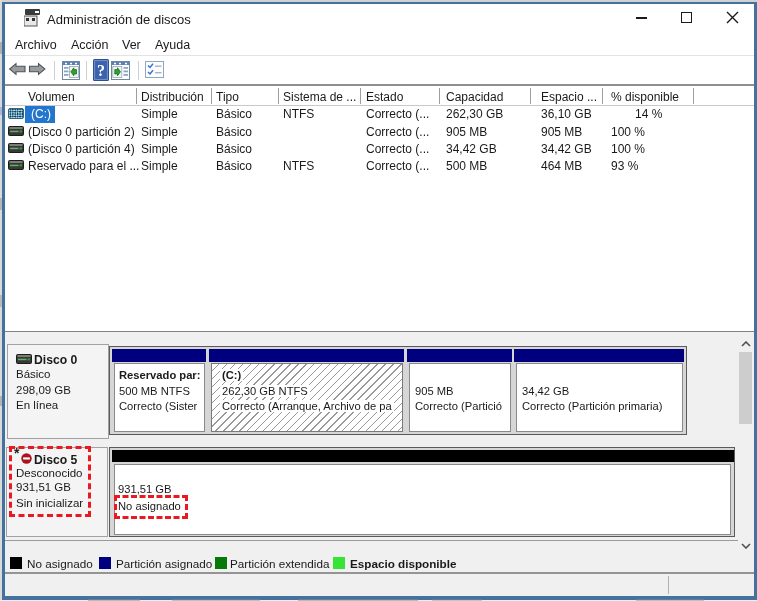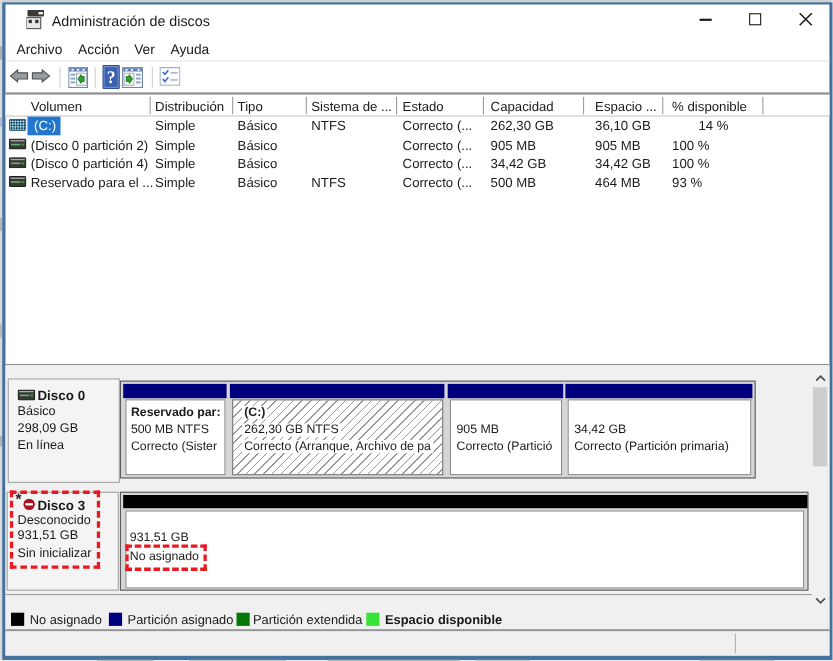--- a/index.html
+++ b/index.html
@@ -213,21 +213,21 @@
 <div class="abs" style="left:515.5px;top:363px;width:167px;height:69px;background:#fff;border:1px solid #8a8a8a;"></div>
 <div class="pt" style="left:522px;top:384.5px;">34,42 GB</div>
 <div class="pt" style="left:522px;top:400px;">Correcto (Partición primaria)</div>
 
 <div class="dklabel" style="left:6px;top:447px;height:90px;"></div>
 <div class="t" style="left:14px;top:445px;font-size:14px;color:#222;font-weight:bold;">*</div>
 <svg class="abs" style="left:21px;top:453px;" width="11" height="11" viewBox="0 0 11 11">
   <circle cx="5.5" cy="5.5" r="5.2" fill="#ab1220"></circle>
   <rect x="2.1" y="4.4" width="6.8" height="2.1" fill="#fff"></rect>
 </svg>
-<div class="dkt" style="left:34px;top:452.5px;font-size:12.2px;font-weight:bold;">Disco 3</div>
+<div class="dkt" style="left:34px;top:452.5px;font-size:12.2px;font-weight:bold;">Disco 5</div>
 <div class="dkt" style="top:467px;">Desconocido</div>
 <div class="dkt" style="top:480.5px;">931,51 GB</div>
 <div class="dkt" style="top:496.5px;">Sin inicializar</div>
 <div class="abs" style="left:9px;top:446px;width:82px;height:71px;border:3px dashed #ea1821;"></div>
 
 <div class="abs" style="left:109px;top:447px;width:626px;height:90px;background:#d6d6d6;border:1px solid #5a5a5a;"></div>
 <div class="abs" style="left:112px;top:450px;width:622px;height:12px;background:#000;"></div>
 <div class="abs" style="left:113.5px;top:464px;width:617px;height:71px;background:#fff;border:1px solid #8a8a8a;"></div>
 <div class="pt" style="left:118px;top:482.5px;">931,51 GB</div>
 <div class="pt" style="left:118px;top:499.5px;">No asignado</div>

